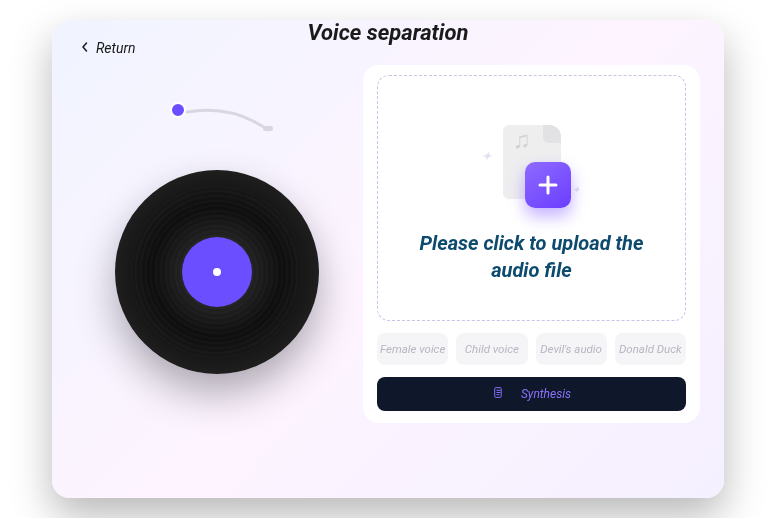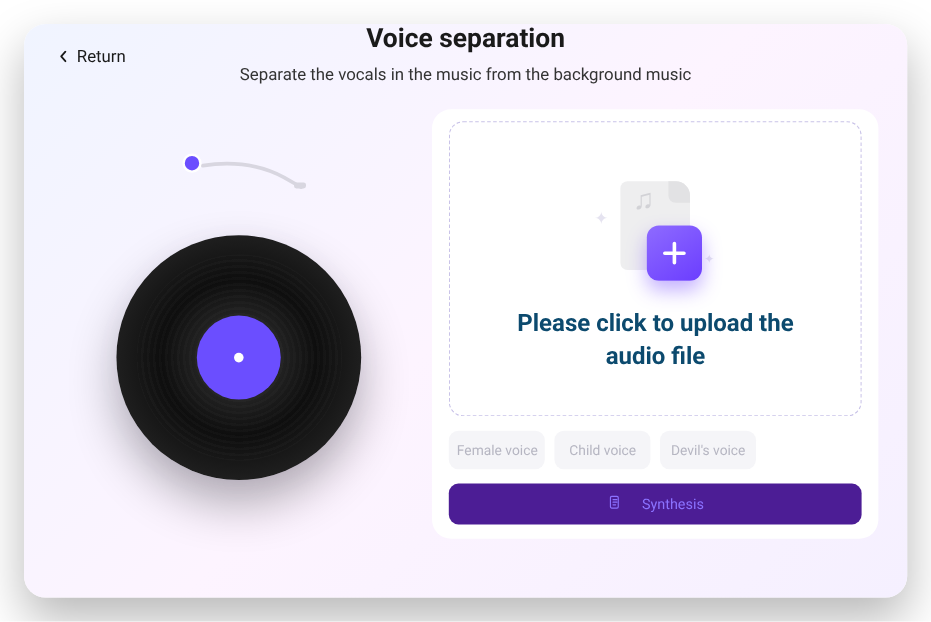--- a/index.html
+++ b/index.html
@@ -6,27 +6,28 @@
   body {
     font-family: -apple-system, BlinkMacSystemFont, "Segoe UI", Roboto, sans-serif;
     background: #fff;
     display: flex;
     justify-content: center;
     align-items: center;
     min-height: 100vh;
     padding: 20px;
   }
   .window {
-    width: 736px;
+    width: 672px;
     height: 478px;
     background: linear-gradient(135deg, #f0f4ff 0%, #fdf4ff 50%, #f5f0ff 100%);
     border-radius: 18px;
     box-shadow: 0 18px 40px rgba(0,0,0,0.28);
     position: relative;
     overflow: hidden;
+    font-style: italic;
   }
   .return {
     position: absolute;
     top: 20px;
     left: 28px;
     display: flex;
     align-items: center;
     gap: 6px;
     font-size: 14px;
     color: #1a1a1a;
@@ -225,21 +226,21 @@
     display: flex;
     align-items: center;
     justify-content: center;
     cursor: pointer;
     gap:4px;
   }
   .opt .arrow { font-size:12px; }
   .synth-btn {
     margin-top: 12px;
     height: 34px;
-    background: #4c1d95;
+    background: #0f172a;
     border-radius: 8px;
     color: #8b72ff;
     font-size: 12px;
     display: flex;
     align-items: center;
     justify-content: center;
     cursor: pointer;
     gap:16px;
   }
 </style>
@@ -251,21 +252,20 @@
   <div class="return">
     <span class="return-icon">
       <svg width="10" height="10" viewBox="0 0 10 10">
           <path d="M6.5 1 L3 5 L6.5 9" stroke="#1a1a1a" stroke-width="1.5" fill="none" stroke-linecap="round" stroke-linejoin="round"></path>
         </svg>
     </span>
     <span>Return</span>
   </div>
 
   <h1 class="title">Voice separation</h1>
-  <p class="subtitle">Separate the vocals in the music from the background music</p>
 
   <div class="content">
 
     <div class="left">
       <div class="turntable">
         <div class="tonearm-base"></div>
         <svg class="tonearm" viewBox="0 0 90 24">
           <path d="M2 4 Q 40 -2 70 14 L 84 22" stroke="#d8d6e0" stroke-width="3" fill="none" stroke-linecap="round"></path>
           <rect x="78" y="18" width="10" height="5" rx="2" fill="#d8d6e0"></rect>
         </svg>
@@ -295,21 +295,24 @@
       </div>
 
       <div class="options">
         <div class="opt">
           <span>Female voice</span>
         </div>
         <div class="opt">
           <span>Child voice</span>
         </div>
         <div class="opt">
-          <span>Devil's voice</span>
+          <span>Devil's audio</span>
+        </div>
+        <div class="opt">
+          <span>Donald Duck</span>
         </div>
       </div>
 
       <div class="synth-btn">
         <span>
           <svg width="13" height="13" viewBox="0 0 24 24" fill="none">
               <rect x="5" y="3" width="12" height="18" rx="2" stroke="#8b72ff" stroke-width="1.8"></rect>
               <path d="M9 8h6M9 12h6M9 16h4" stroke="#8b72ff" stroke-width="1.8" stroke-linecap="round"></path>
             </svg>
         </span>

